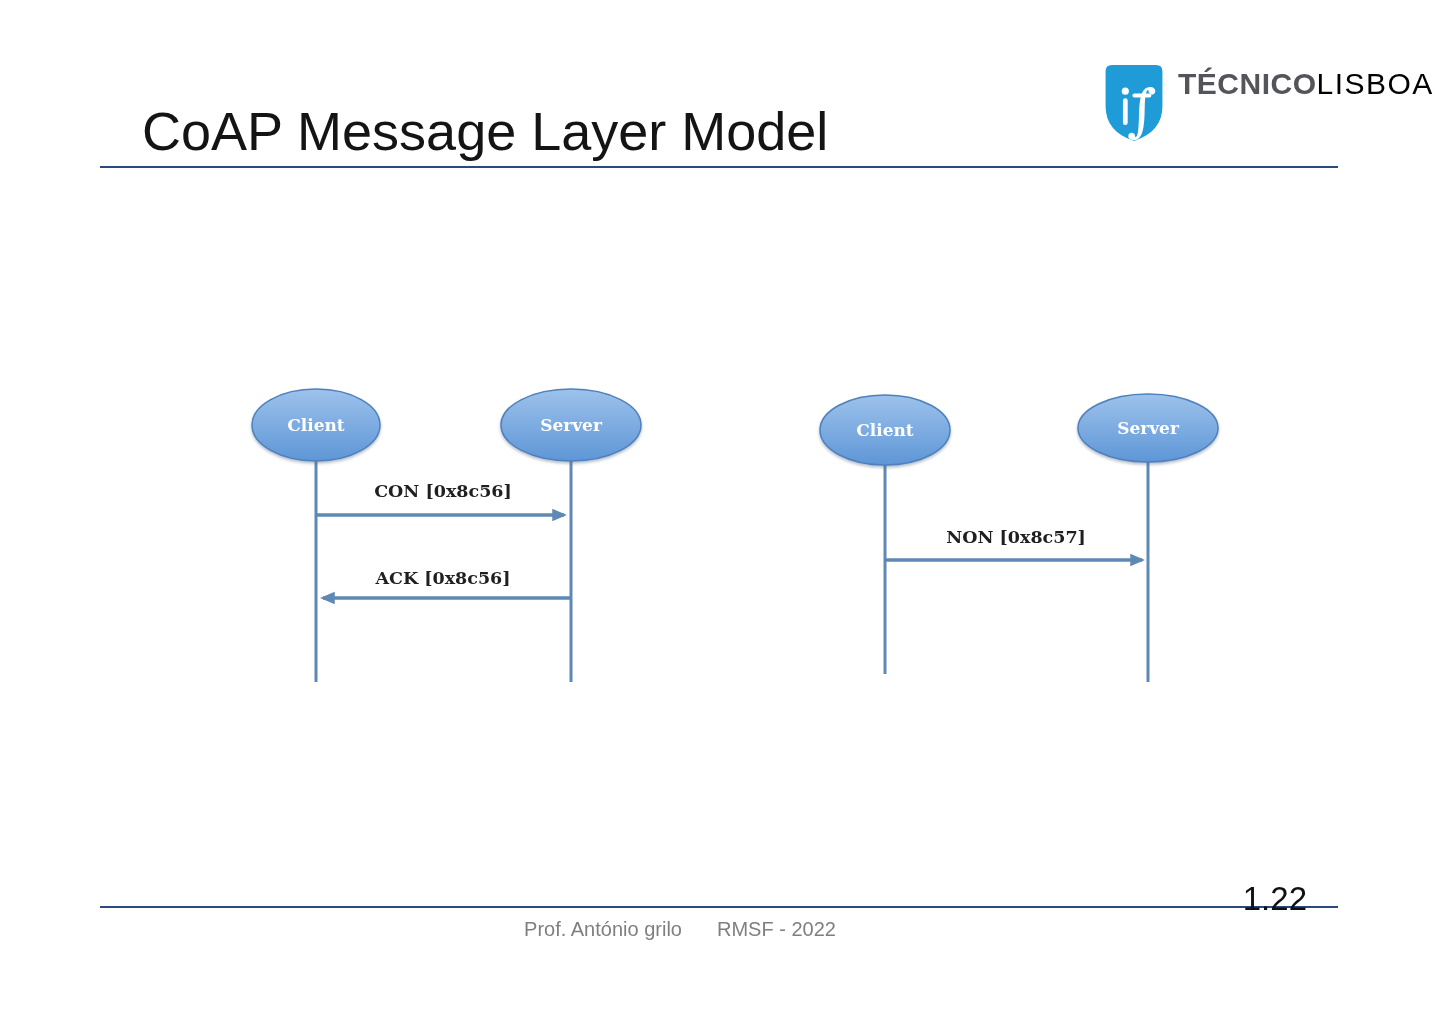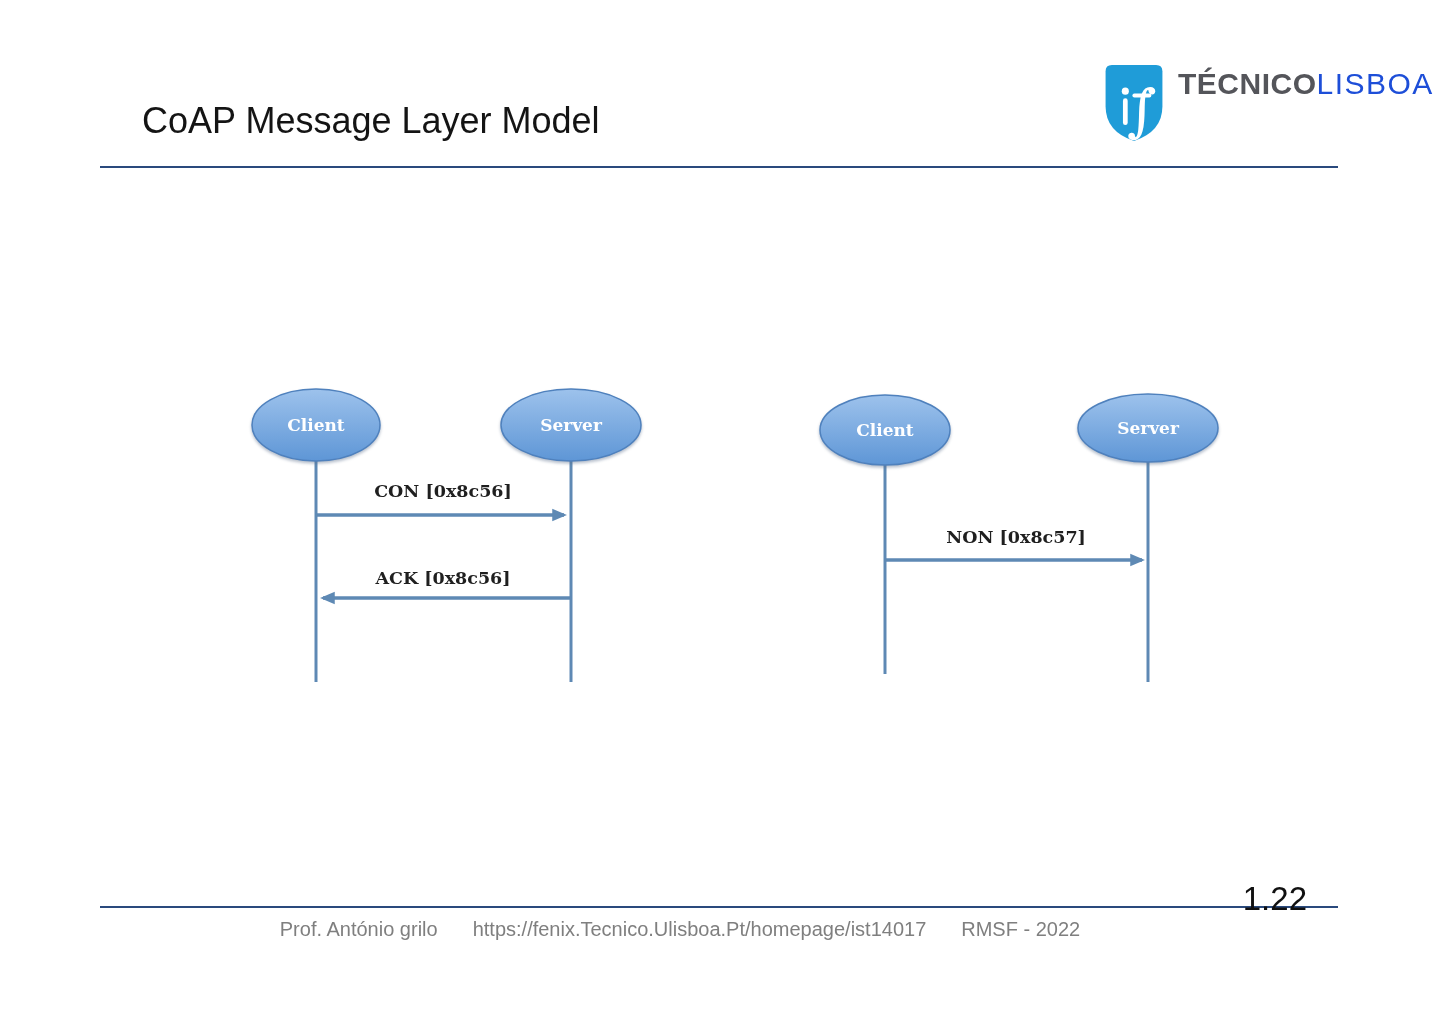--- a/index.html
+++ b/index.html
@@ -2,34 +2,34 @@
 <html><head>
 <meta charset="utf-8">
 <style>
   html, body { margin:0; padding:0; background:#ffffff; }
   .slide {
     position:relative; width:1440px; height:1019px; background:#ffffff;
     font-family:"Liberation Sans", sans-serif; overflow:hidden;
   }
   .title {
     position:absolute; left:142px; top:100px;
-    font-size:36px; color:#141414; font-weight:400; white-space:nowrap;
+    font-size:54px; color:#141414; font-weight:400; white-space:nowrap;
   }
   .rule { position:absolute; height:2px; background:#2a4a7d; }
   .title-rule  { left:100px; top:166px; width:1238px; }
   .footer-rule { left:100px; top:906px; width:1238px; }
 
   .bullet-row { position:absolute; left:145px; top:188px; display:flex; align-items:flex-start; }
   .bullet-dot { width:17px; height:17px; border-radius:50%; background:#17375d; margin-top:13px; flex:none; }
   .bullet-text { margin-left:23px; font-size:33px; color:#1a1a1a; white-space:nowrap; }
 
   .logo { position:absolute; left:1104px; top:62px; display:flex; gap:14px; }
   .logo-text { display:flex; flex-direction:row; padding-top:6px; }
   .logo-line1 { font-size:30px; font-weight:bold; color:#54555a; letter-spacing:.5px; line-height:1.06; }
-  .logo-line2 { font-size:30px; font-weight:400; color:#1d4ed8; letter-spacing:1.5px; line-height:1.06; }
+  .logo-line2 { font-size:30px; font-weight:400; color:#000000; letter-spacing:1.5px; line-height:1.06; }
 
   svg.seq { position:absolute; overflow:visible; }
   .actor-ellipse { stroke:#4f81bd; stroke-width:1.5; filter:drop-shadow(0 2px 1.5px rgba(90,110,140,.45)); }
   .lifeline  { stroke:#5e89b4; stroke-width:3; }
   .msg-arrow { stroke:#5e89b4; stroke-width:3.5; }
   .actor-label {
     font-family:"DejaVu Serif", serif; font-weight:bold; font-size:17px;
     fill:#ffffff; text-anchor:middle;
   }
   .message-label {
@@ -117,18 +117,17 @@
     <ellipse class="actor-ellipse" cx="87" cy="45" rx="65" ry="35" fill="url(#egR)"></ellipse>
     <text class="actor-label" x="87" y="51">Client</text>
 
     <ellipse class="actor-ellipse" cx="350" cy="43" rx="70" ry="34" fill="url(#egR)"></ellipse>
     <text class="actor-label" x="350" y="49">Server</text>
   </svg>
 
   <div class="rule footer-rule"></div>
   <div class="footer-text">
     <span>Prof. António grilo</span>
-    <span>https://fenix.Tecnico.Ulisboa.Pt/homepage/ist14017</span>
     <span>RMSF - 2022</span>
   </div>
   <div class="page-number">1.22</div>
 
 </div>
 
 </body></html>

